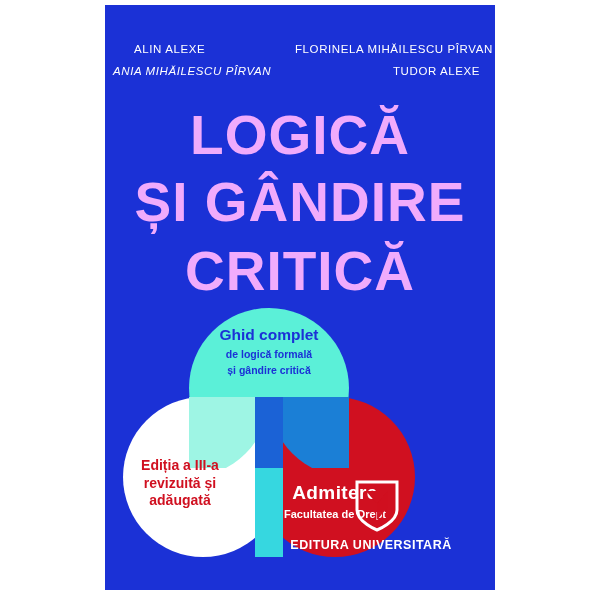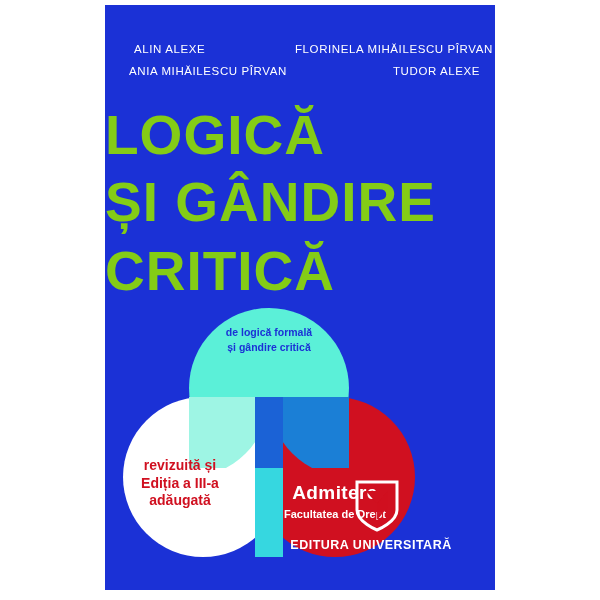--- a/index.html
+++ b/index.html
@@ -34,32 +34,33 @@
     font-size: 11.5px;
     letter-spacing: 0.6px;
     padding-left: 37px;
   }
   .auth {
     position: absolute;
     white-space: nowrap;
     font-weight: normal;
   }
   .auth-1 { left: 29px;  top: 0px; }
-  .auth-2 { left: 24px;  top: 22px; }
+  .auth-2 { left: 8px;  top: 22px; font-style: italic; }
   .auth-3 { left: 190px; top: 0px; }
   .auth-4 { left: 276px; top: 22px; margin-left: 12px; }
 
   
   .title {
     position: absolute;
     left: 0;
     width: 100%;
-    color: #84cc16;
+    color: #f0abfc;
     font-weight: bold;
     letter-spacing: 1px;
+    text-align: center;
   }
   .title-line {
     display: block;
     line-height: 1.0;
   }
   .t1 {
     top: 103px;
     font-size: 55px;
   }
   .t2 {
@@ -233,27 +234,28 @@
     <div class="circle c-top"></div>
     <div class="circle c-left"></div>
     <div class="circle c-right"></div>
 
     <div class="ov ov-tl"></div>
     <div class="ov ov-tr"></div>
     <div class="ov ov-lr"></div>
     <div class="ov ov-center"></div>
 
     <div class="venn-label lbl-top">
+      <span class="head">Ghid complet</span>
       <span class="sub">de logică formală</span>
       <span class="sub">și gândire critică</span>
     </div>
 
     <div class="venn-label lbl-left">
+      <span>Ediția a III-a</span>
       <span>revizuită și</span>
-      <span>Ediția a III-a</span>
       <span>adăugată</span>
     </div>
 
     <div class="venn-label lbl-right">
       <span class="head">Admitere</span>
       <span class="sub">Facultatea de Drept</span>
     </div>
   </div>
 
   <div id="publisher">

